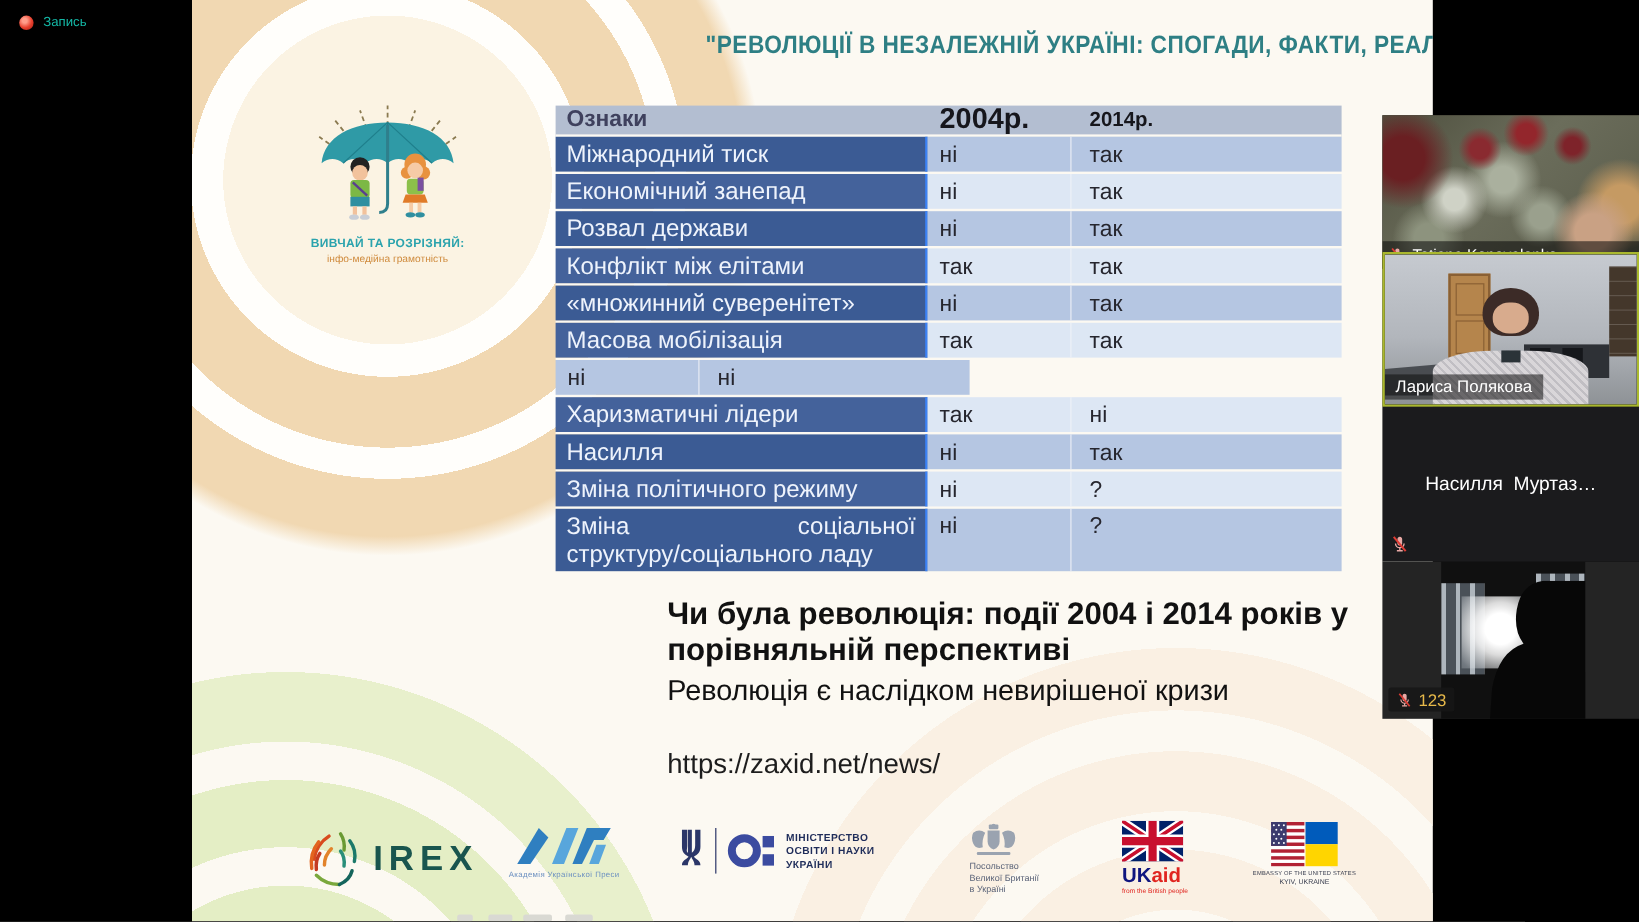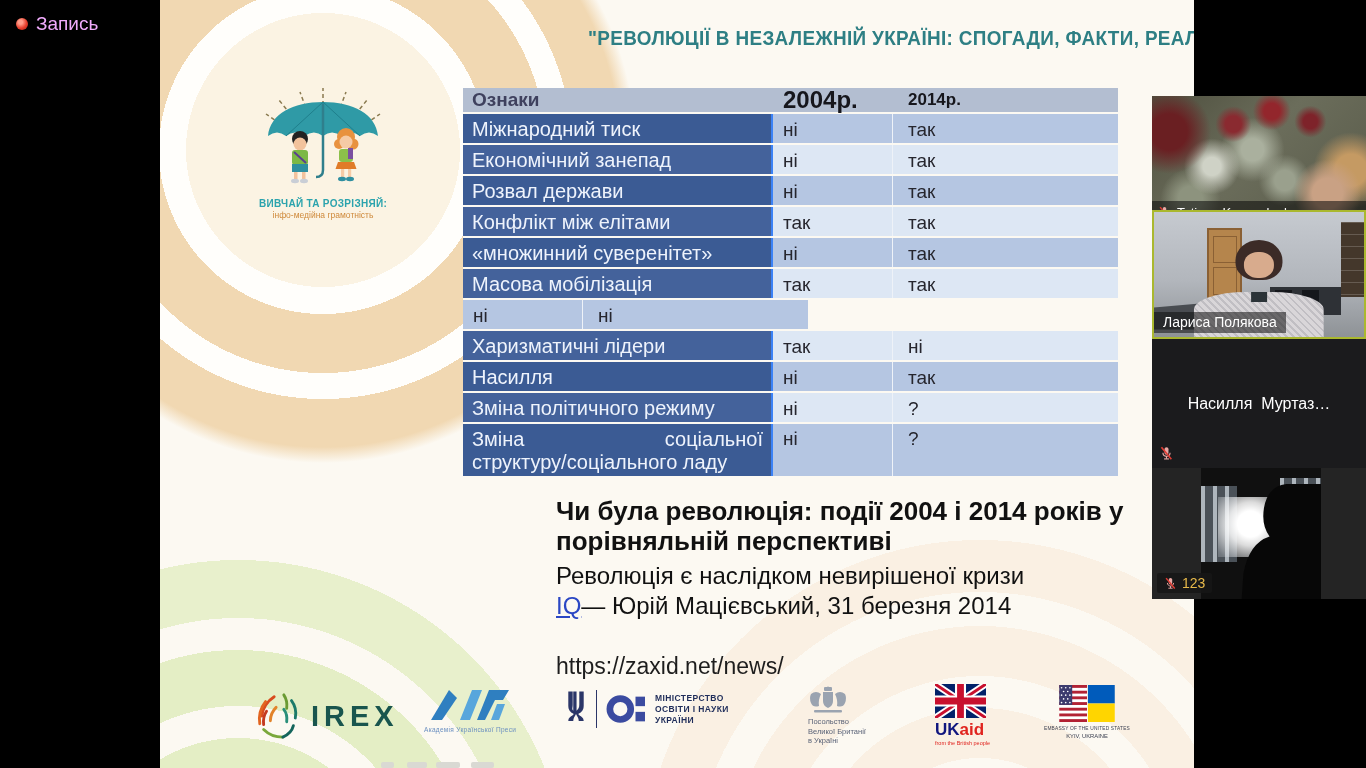--- a/index.html
+++ b/index.html
@@ -3,21 +3,21 @@
 <meta charset="utf-8">
 <style>
   html,body{margin:0;padding:0;background:#000;}
   *{box-sizing:border-box;font-family:"Liberation Sans","DejaVu Sans",sans-serif;}
   .stage{position:relative;width:1366px;height:768px;background:#000;overflow:hidden;}
 
   
   .rec{position:absolute;left:16px;top:13px;display:flex;align-items:center;gap:8px;z-index:5;}
   .rec-dot{width:12px;height:12px;border-radius:50%;
     background:radial-gradient(circle at 38% 35%, #ff9d8a 0 2px, #e8402e 55%, #a31d10 100%);}
-  .rec-label{color:#f0abfc;font-size:19px;}
+  .rec-label{color:#14b8a6;font-size:11px;}
 
   
   .slide{position:absolute;left:160px;top:0;width:1034px;height:768px;background:#fcf9f2;overflow:hidden;}
   .rings{position:absolute;left:0;top:0;width:100%;height:100%;
     background-image:
       radial-gradient(circle at 163px 150px, #fbf3e3 0 137px, #fffefb 137px 164px, #f1d8b2 164px 223px, #fffefb 223px 249px, #f1d8b2 249px 297px, rgba(241,216,178,0) 313px),
       radial-gradient(circle at 78px 890px, rgba(0,0,0,0) 0 98px, #e4eec5 98px 152px, rgba(0,0,0,0) 152px 184px, #e4eec5 184px 240px, rgba(0,0,0,0) 240px 272px, #e8f0cc 272px 330px, rgba(0,0,0,0) 330px),
       radial-gradient(circle at 820px 878px, rgba(0,0,0,0) 0 120px, #faf0e3 120px 170px, rgba(0,0,0,0) 170px 202px, #faf0e3 202px 252px, rgba(0,0,0,0) 252px 286px, #faf0e3 286px 338px, rgba(0,0,0,0) 338px);}
 
   .slide-title{position:absolute;left:395px;top:26px;width:660px;text-align:center;
@@ -270,21 +270,20 @@
             </div>
             <div class="t-v t-v1">ні</div>
             <div class="t-v t-v2">?</div>
           </div>
         </div>
     </div>
 
     <div class="caption">
       <div class="cap-h">Чи була революція: події 2004 і 2014 років у порівняльній перспективі</div>
       <div class="cap-s">Революція є наслідком невирішеної кризи</div>
-      <div class="cap-a"><span class="iq-link">IQ</span><span>— Юрій Мацієвський, 31 березня 2014</span></div>
       <div class="cap-url">https://zaxid.net/news/</div>
     </div>
 
     <div class="logos">
 
       <div class="lg irex">
         <svg width="48" height="52" viewBox="0 0 50 54">
           <g fill="none" stroke-linecap="round" stroke-width="3">
             <path d="M20 7 Q9 14 7 27" stroke="#d84b1e"></path>
             <path d="M11 12 Q3 22 5 35" stroke="#e2641f"></path>

